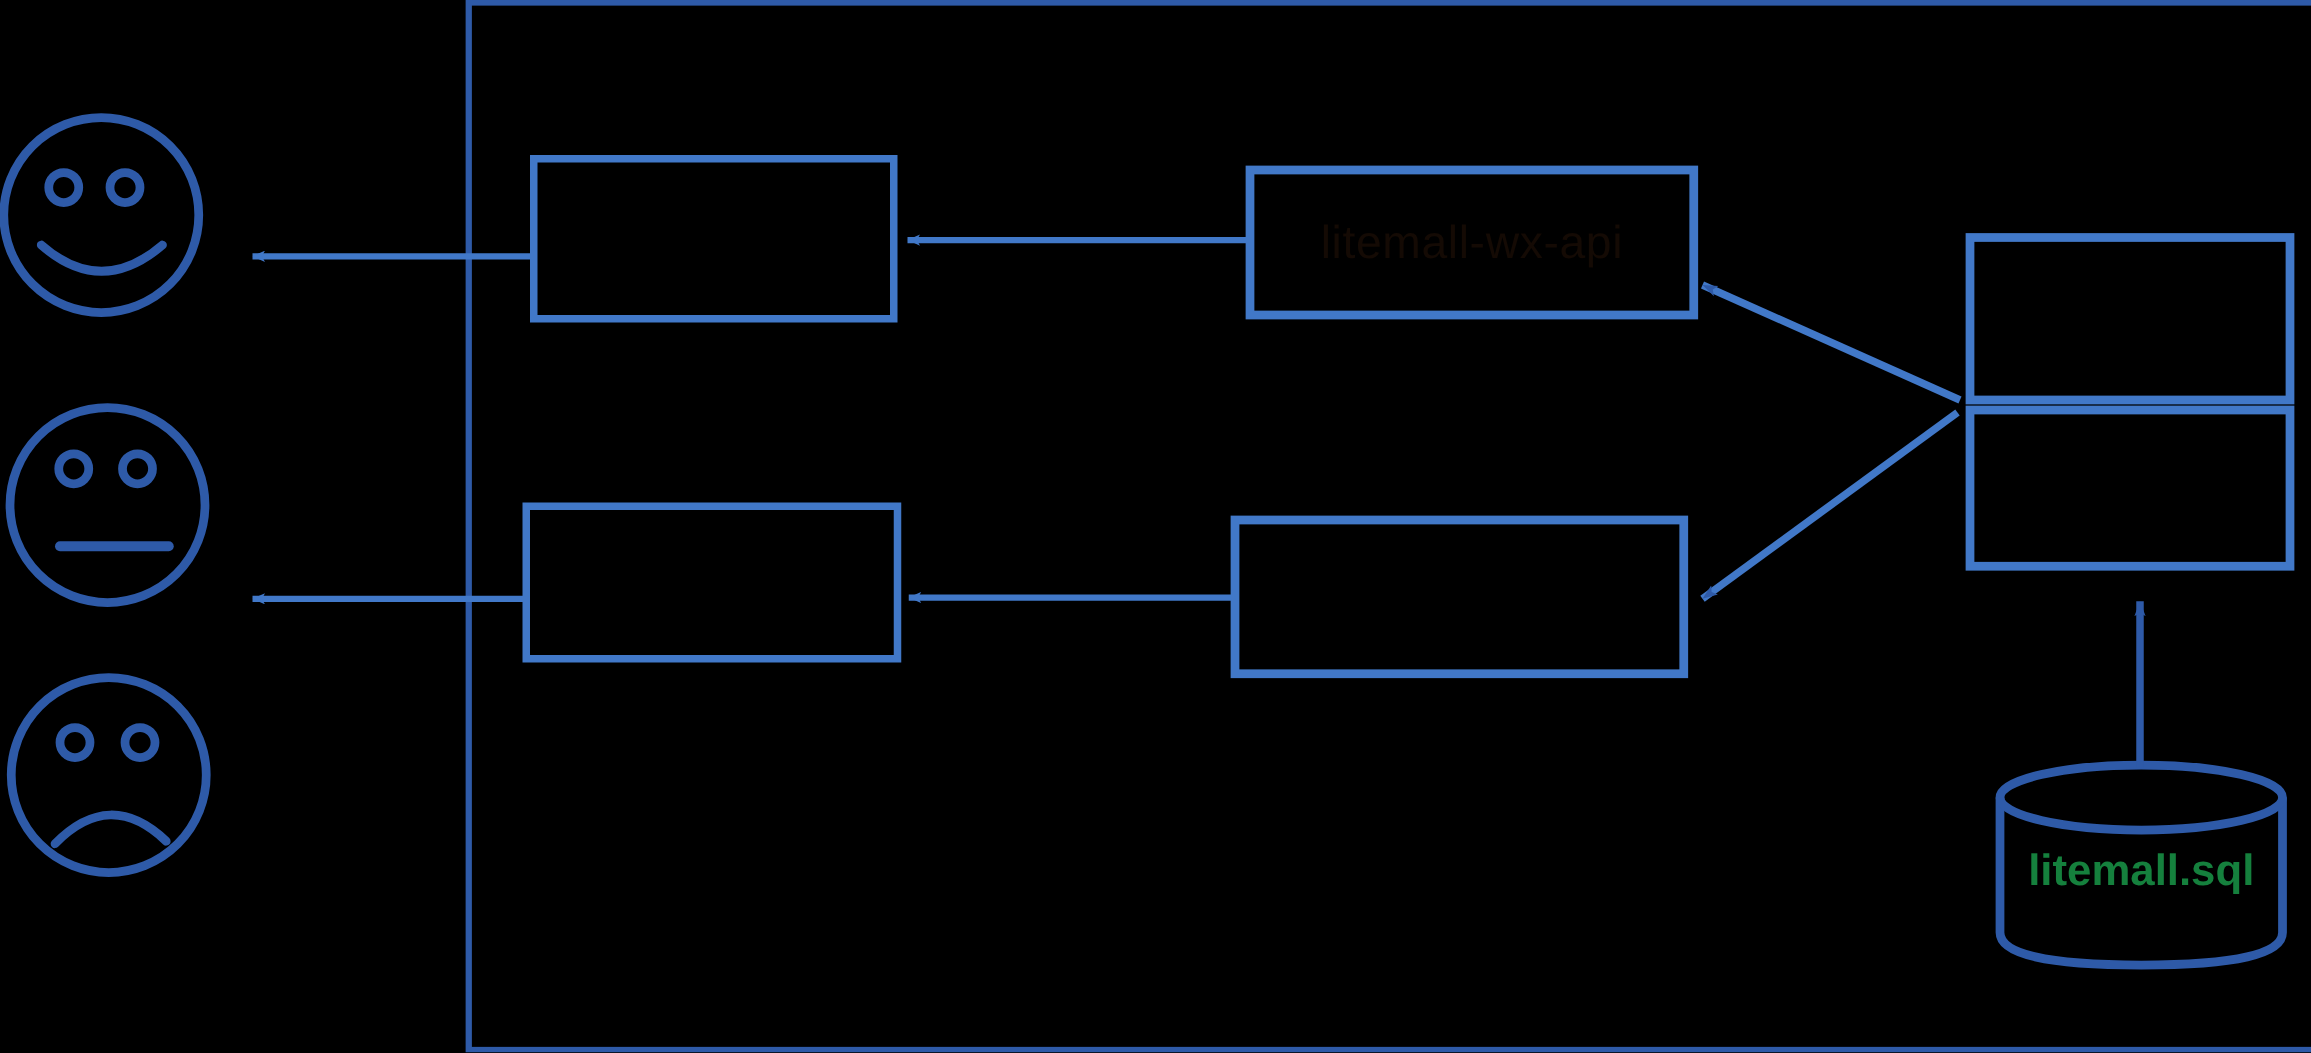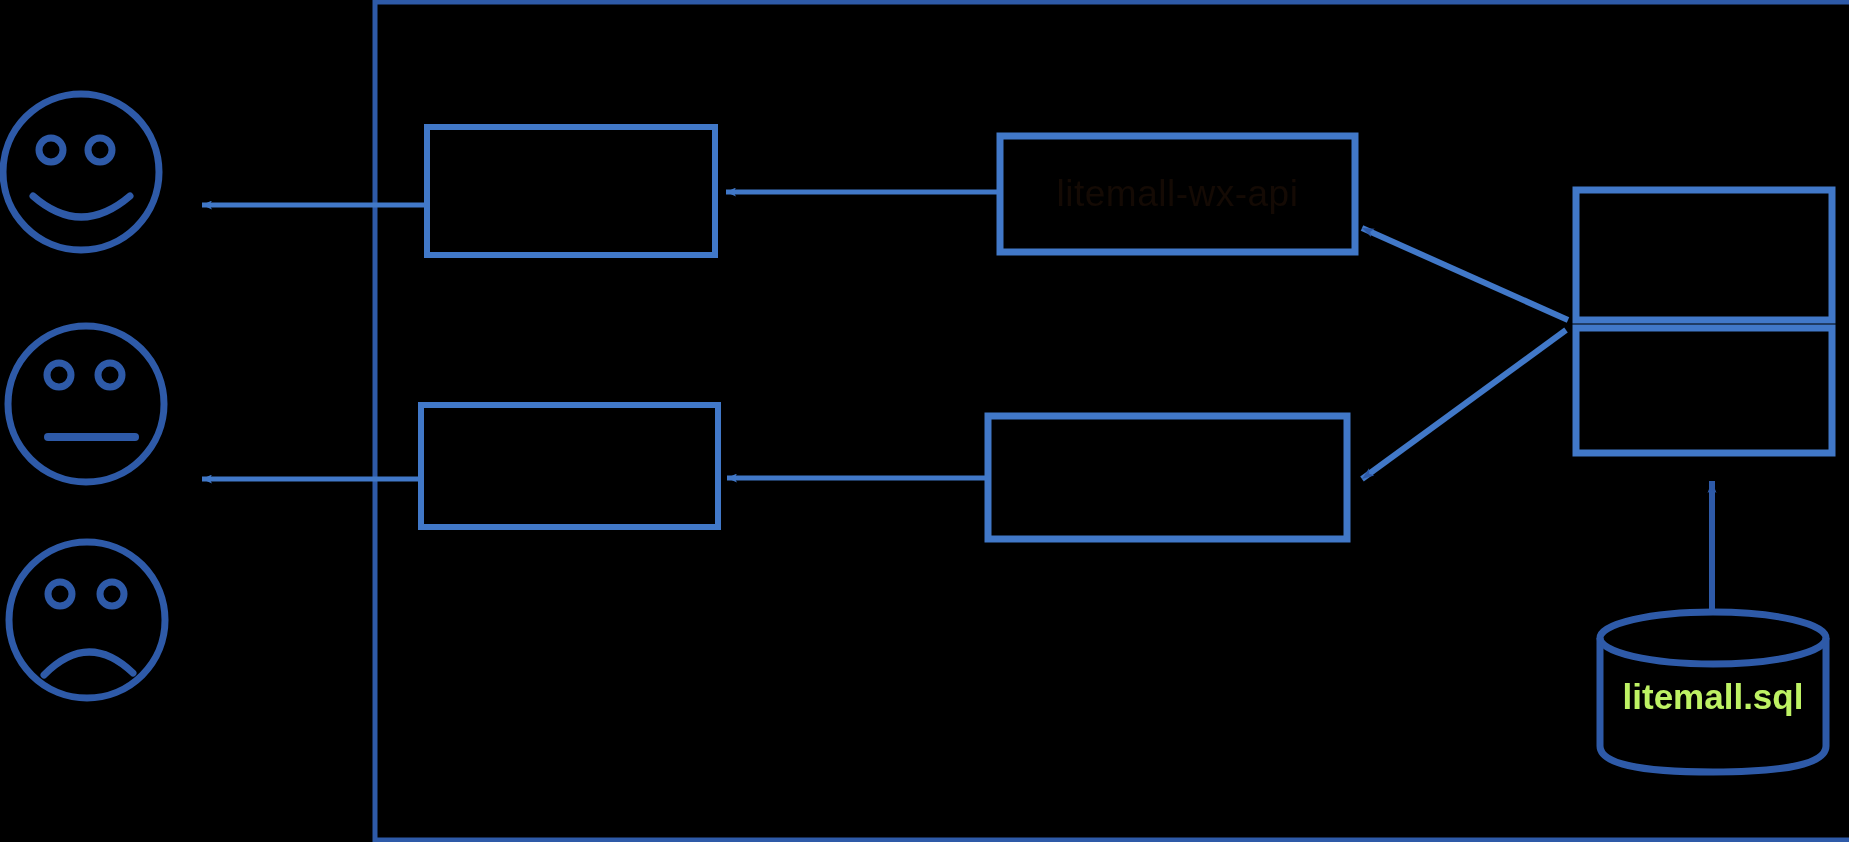--- a/index.html
+++ b/index.html
@@ -34,21 +34,21 @@
     pointer-events: none;
   }
   .label-api {
     font-size: 37px;
     color: #140a04;
     letter-spacing: 0.5px;
   }
   .label-db {
     font-size: 35px;
     font-weight: bold;
-    color: #bef264;
+    color: #15803d;
   }
 </style>
 </head>
 <body>
 
 <div id="canvas">
 
   <svg class="layer" viewBox="0 0 1849 842" xmlns="http://www.w3.org/2000/svg">
     <defs>
       <marker id="ah" markerWidth="11" markerHeight="9" refX="10" refY="4.5" orient="auto" markerUnits="userSpaceOnUse">

